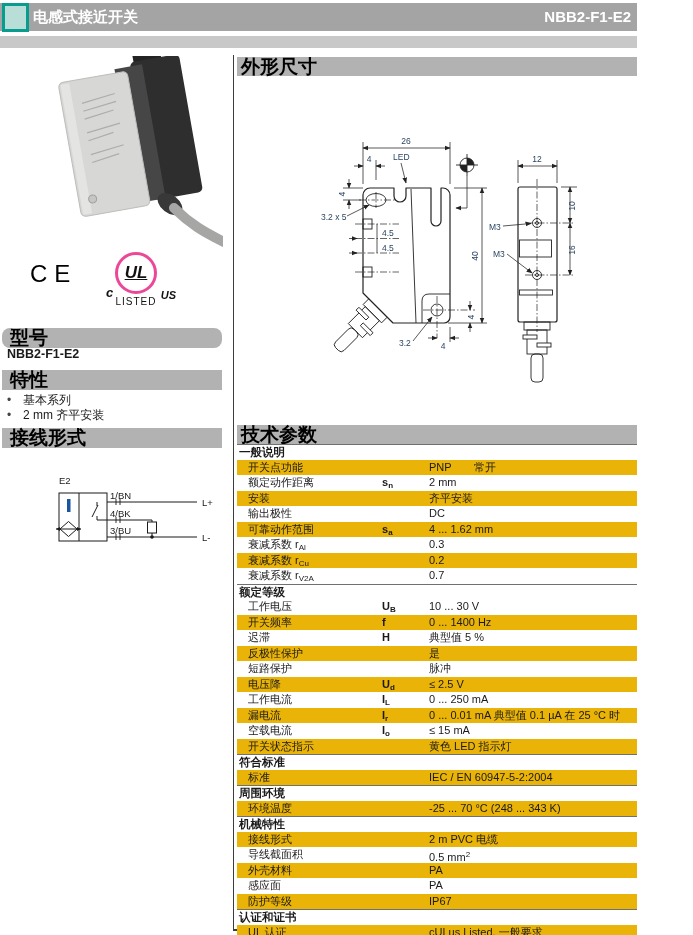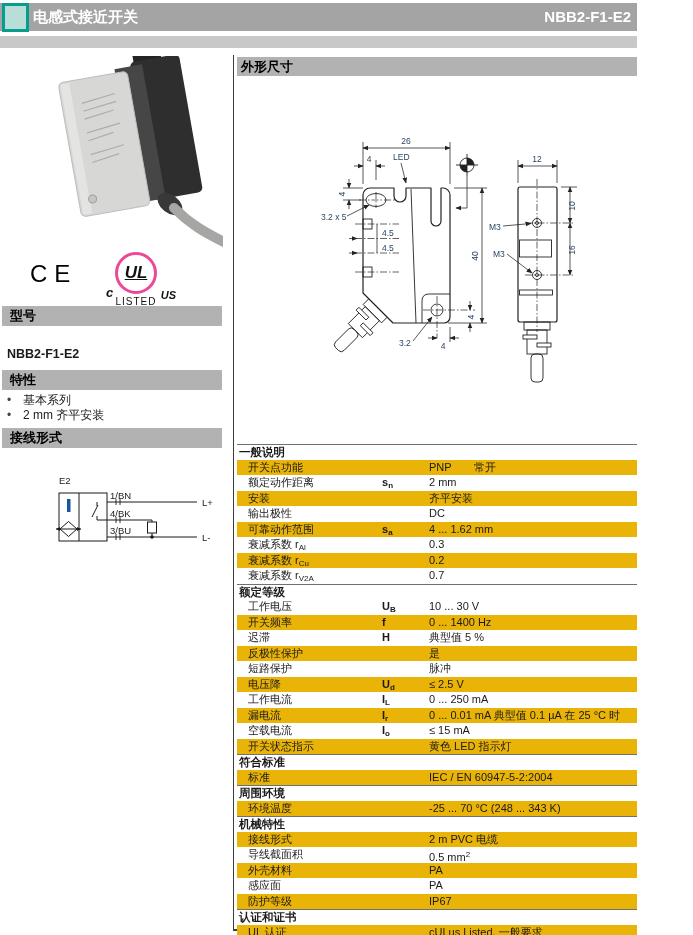--- a/index.html
+++ b/index.html
@@ -5,21 +5,21 @@
   html,body{margin:0;padding:0;background:#fff;}
   #page{position:relative;width:637px;height:935px;background:#fff;overflow:hidden;
         font-family:"Liberation Sans","DejaVu Sans",sans-serif;color:#1a1a1a;}
   
   .hdrbar{position:absolute;left:0;top:3px;width:693px;height:28px;background:#a4a4a4;}
   .famicon{position:absolute;left:2px;top:3px;width:21px;height:23px;background:#b9ded8;border:3px solid #089c8e;}
   .hdrtitle{position:absolute;left:33px;top:3px;height:28px;line-height:28px;color:#fff;font-weight:bold;font-size:15px;}
   .hdrpart{position:absolute;right:6px;top:3px;height:28px;line-height:28px;color:#fff;font-weight:bold;font-size:15px;}
   .substrip{position:absolute;left:0;top:36px;width:693px;height:12px;background:#c8c8c8;}
   
-  .bar{position:absolute;background:#b2b2b2;color:#000;font-weight:bold;font-size:13px;line-height:20px;padding-left:8px;box-sizing:border-box;}
+  .bar{position:absolute;background:#b2b2b2;color:#000;font-weight:bold;font-size:19px;line-height:20px;padding-left:8px;box-sizing:border-box;}
   .bar-left{left:2px;width:220px;height:20px;}
   .bar-right{left:237px;width:451px;height:19px;line-height:19px;padding-left:4px;}
   
   .modelval{position:absolute;left:7px;top:347px;font-weight:bold;font-size:12.5px;}
   .features{position:absolute;left:7px;top:393px;font-size:12px;}
   .feat{height:15px;line-height:15px;}
   .bullet{display:inline-block;width:16px;color:#444;}
   
   .vrule{position:absolute;left:233px;top:55px;width:1px;height:875px;background:#3c3c3c;}
   .brule{position:absolute;left:233px;top:929px;width:455px;height:2px;background:#3c3c3c;}
@@ -89,21 +89,21 @@
   <div class="cemark">CE</div>
   <div class="ulwrap">
     <div class="ulcircle">
       <span>UL</span>
       <span class="ulc" style="left:-12px;">c</span>
       <span class="ulus" style="right:-22px;text-align:center;">US</span>
     </div>
     <div class="ullisted">LISTED</div>
   </div>
 
-  <div class="bar bar-left" style="top:306px;">型号</div>
+  <div class="bar bar-left" style="top:328px;border-radius:8px;">型号</div>
   <div class="modelval">NBB2-F1-E2</div>
 
   <div class="bar bar-left" style="top:370px;">特性</div>
   <div class="features">
       <div class="feat"><span class="bullet">•</span><span>基本系列</span></div>
       <div class="feat"><span class="bullet">•</span><span>2 mm 齐平安装</span></div>
     </div>
 
   <div class="bar bar-left" style="top:428px;">接线形式</div>
 
@@ -266,20 +266,21 @@
 
     <g>
       <rect class="il" x="287" y="242" width="26" height="8" fill="#fff"></rect>
       <rect class="il" x="290" y="250" width="20" height="24" fill="#fff"></rect>
       <rect x="286" y="255" width="14" height="4" fill="#fff" stroke="#222" stroke-width="0.9"></rect>
       <rect x="300" y="263" width="14" height="4" fill="#fff" stroke="#222" stroke-width="0.9"></rect>
       <rect class="il" x="294" y="274" width="12" height="28" rx="4" fill="#fff"></rect>
     </g>
   </svg>
 
+  <div class="bar bar-right" style="top:425px;">技术参数</div>
   <div id="techtable">
       <div class="tsec">一般说明</div>
       <div class="trow shade">
         <span class="tl">开关点功能</span>
         <span class="tv">PNP</span>
         <span class="tv2">常开</span>
       </div>
       <div class="trow">
         <span class="tl">额定动作距离</span>
         <span class="ts">s<sub>n</sub></span>

